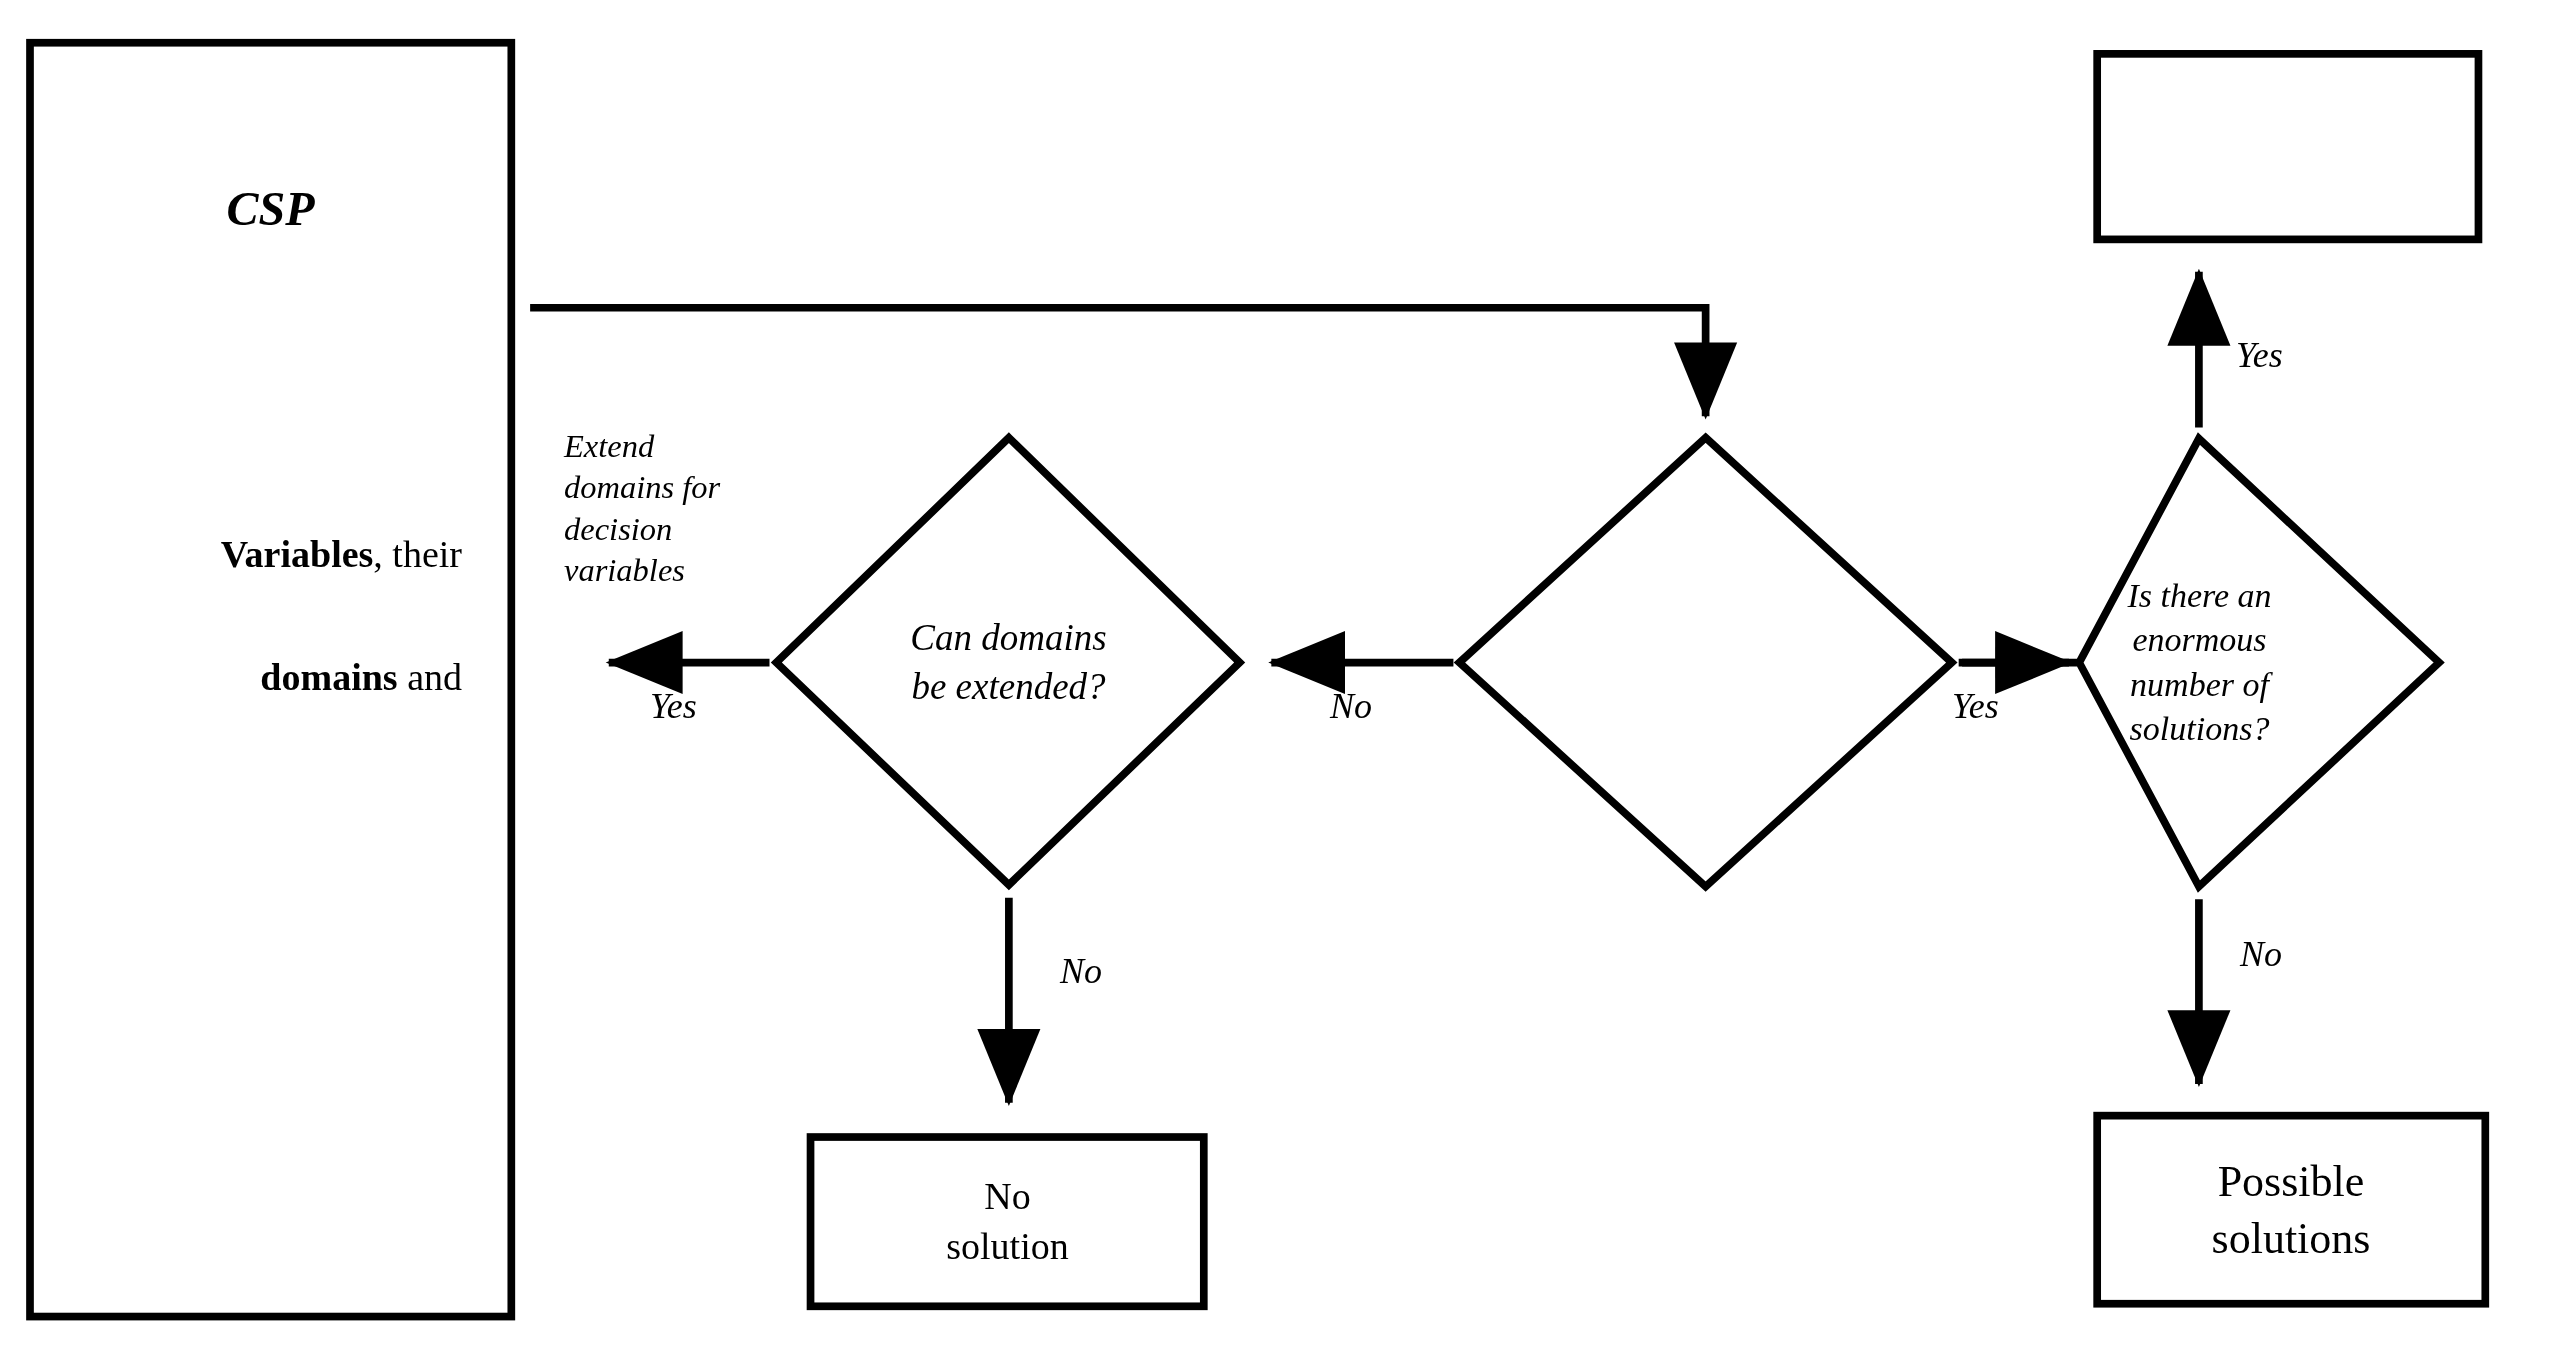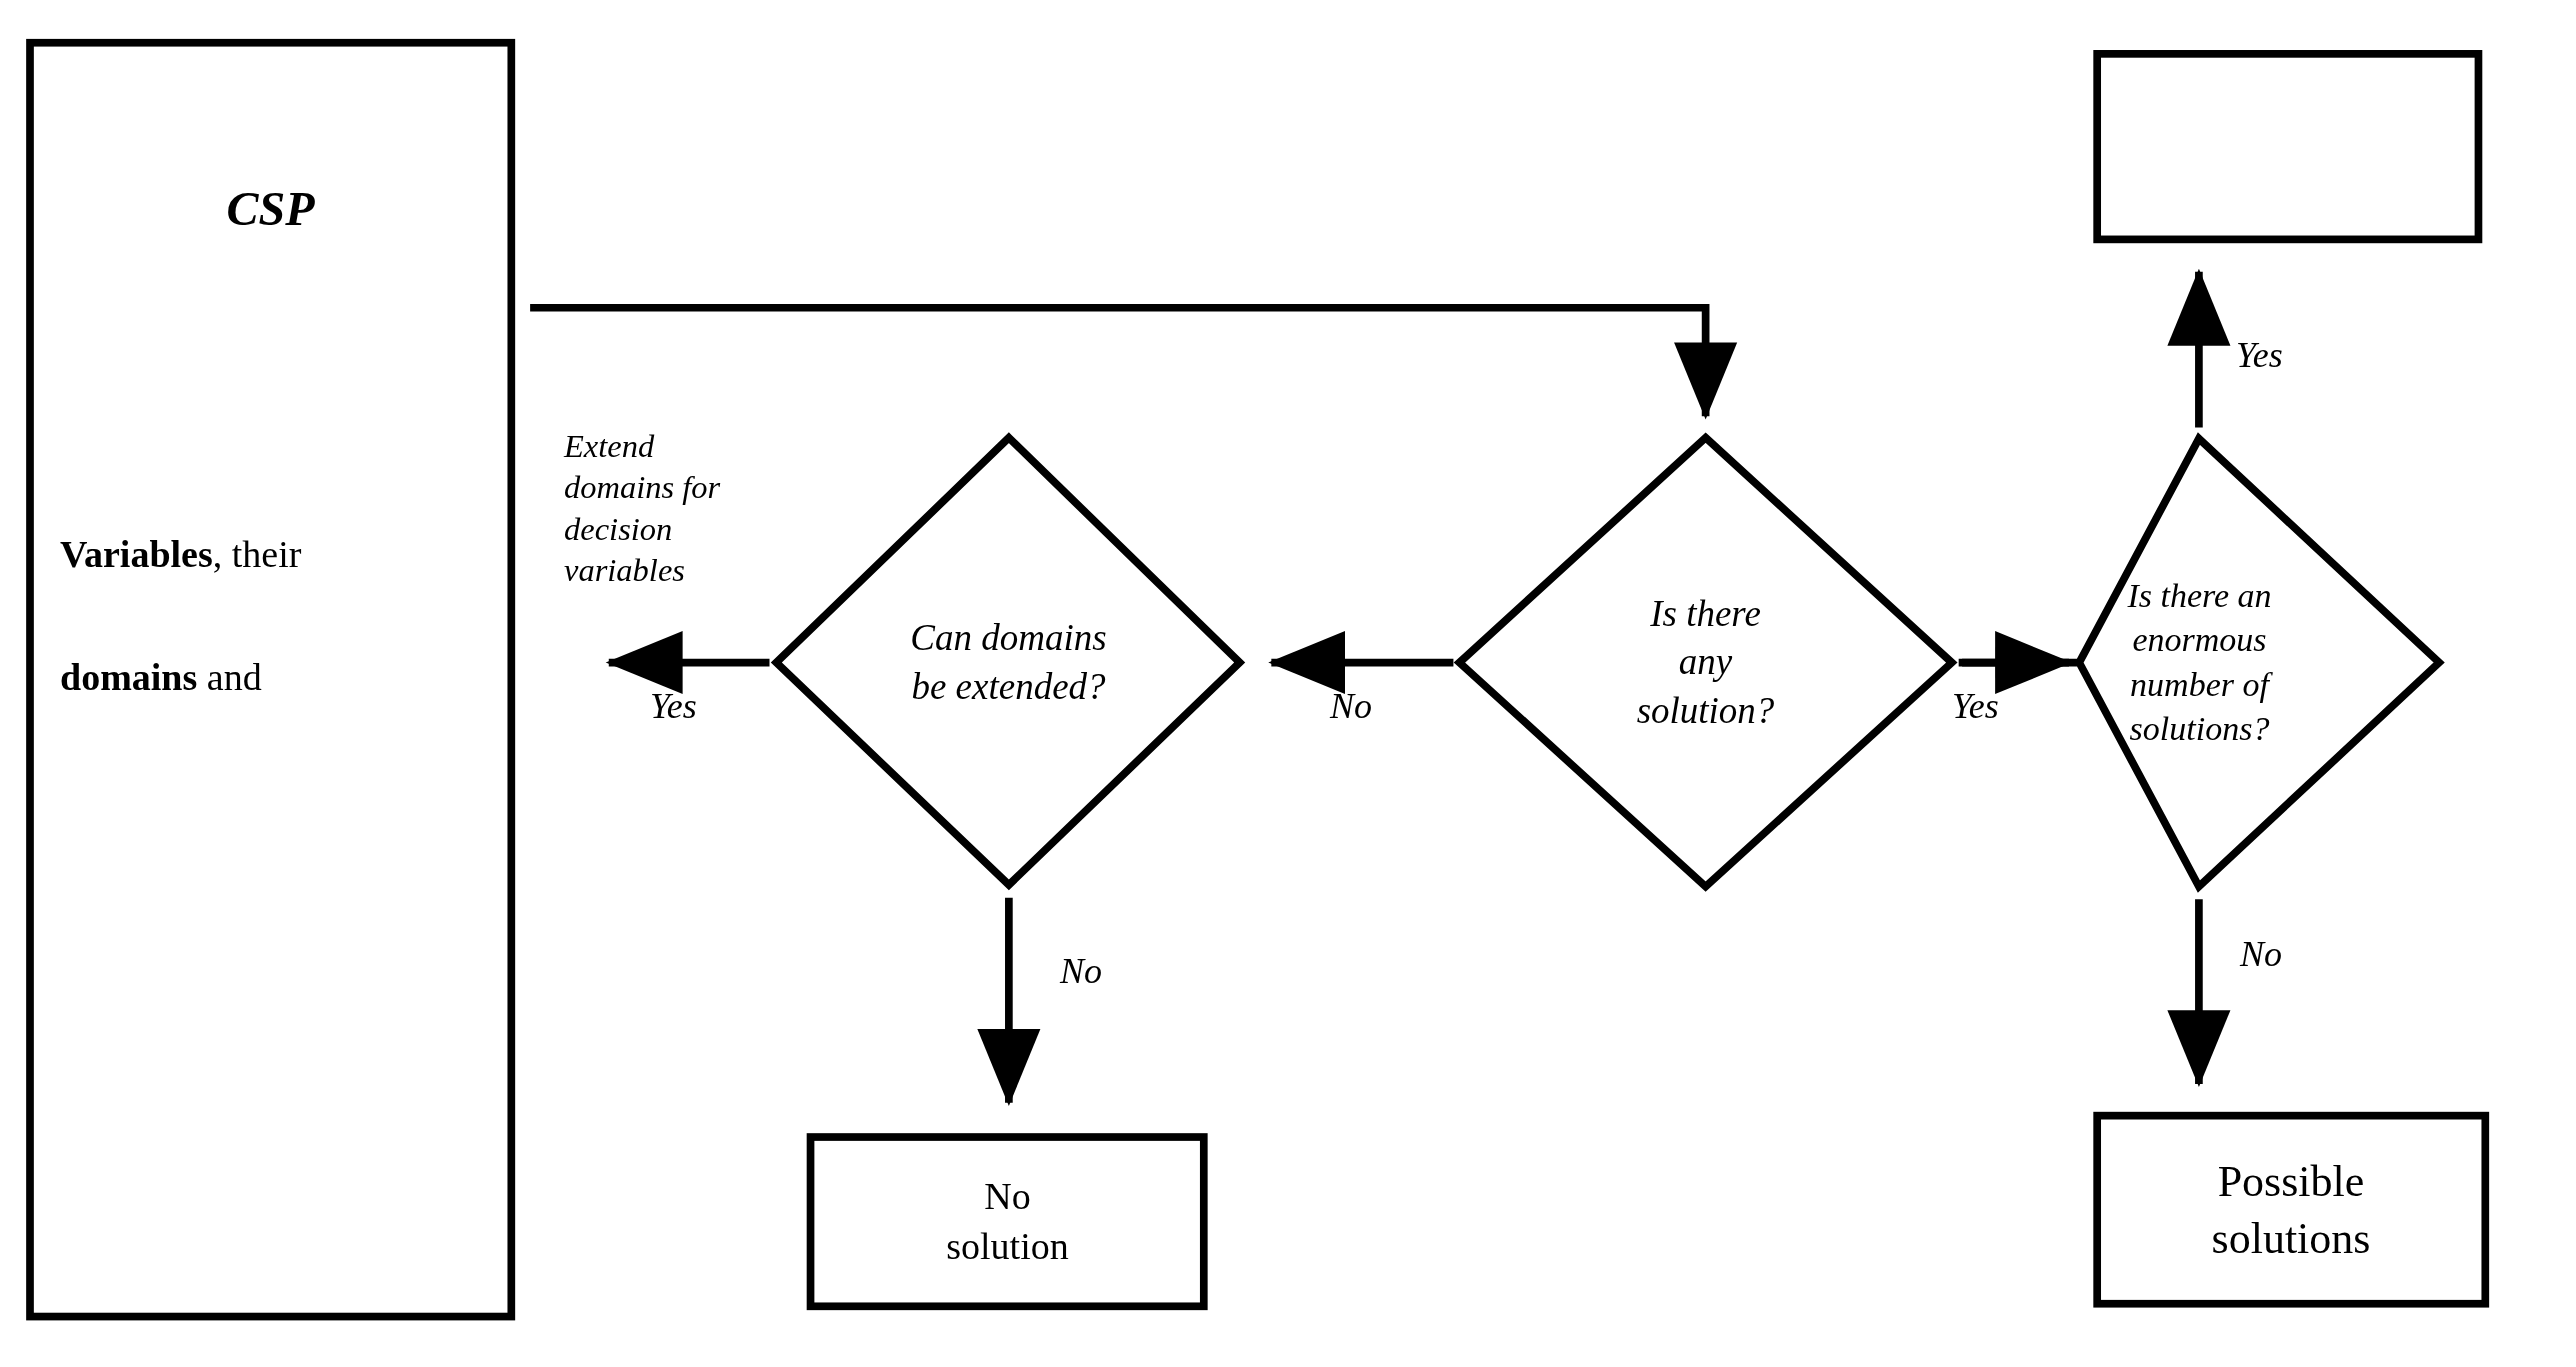--- a/index.html
+++ b/index.html
@@ -40,21 +40,21 @@
   
   #csp-title {
     left: 30px; top: 171px; width: 481px; height: 77px;
     font-style: italic;
     font-weight: bold;
     font-size: 48px;
   }
   #csp-body {
     left: 60px; top: 462px; width: 402px; height: 256px;
     display: block;
-    text-align: left;
+    text-align: right;
     font-size: 38px;
     line-height: 1.62;
   }
   #csp-body b { font-weight: bold; }
 
   
   #higher-granularity-label {
     left: 2097px; top: 54px; width: 381px; height: 186px;
     font-size: 38px;
   }
@@ -154,23 +154,20 @@
 
   <div class="node-text" id="no-solution-label">No
 solution</div>
 
   <div class="node-text" id="possible-solutions-label">Possible
 solutions</div>
 
   <div class="node-text diamond-label" id="d-extend-label">Can domains
 be extended?</div>
 
-  <div class="node-text diamond-label" id="d-any-label">Is there
-any
-solution?</div>
 
   <div class="node-text diamond-label" id="d-enorm-label">Is there an
 enormous
 number of
 solutions?</div>
 
   <div class="edge-label" id="lbl-extend-note">Extend
 domains for
 decision
 variables</div>

